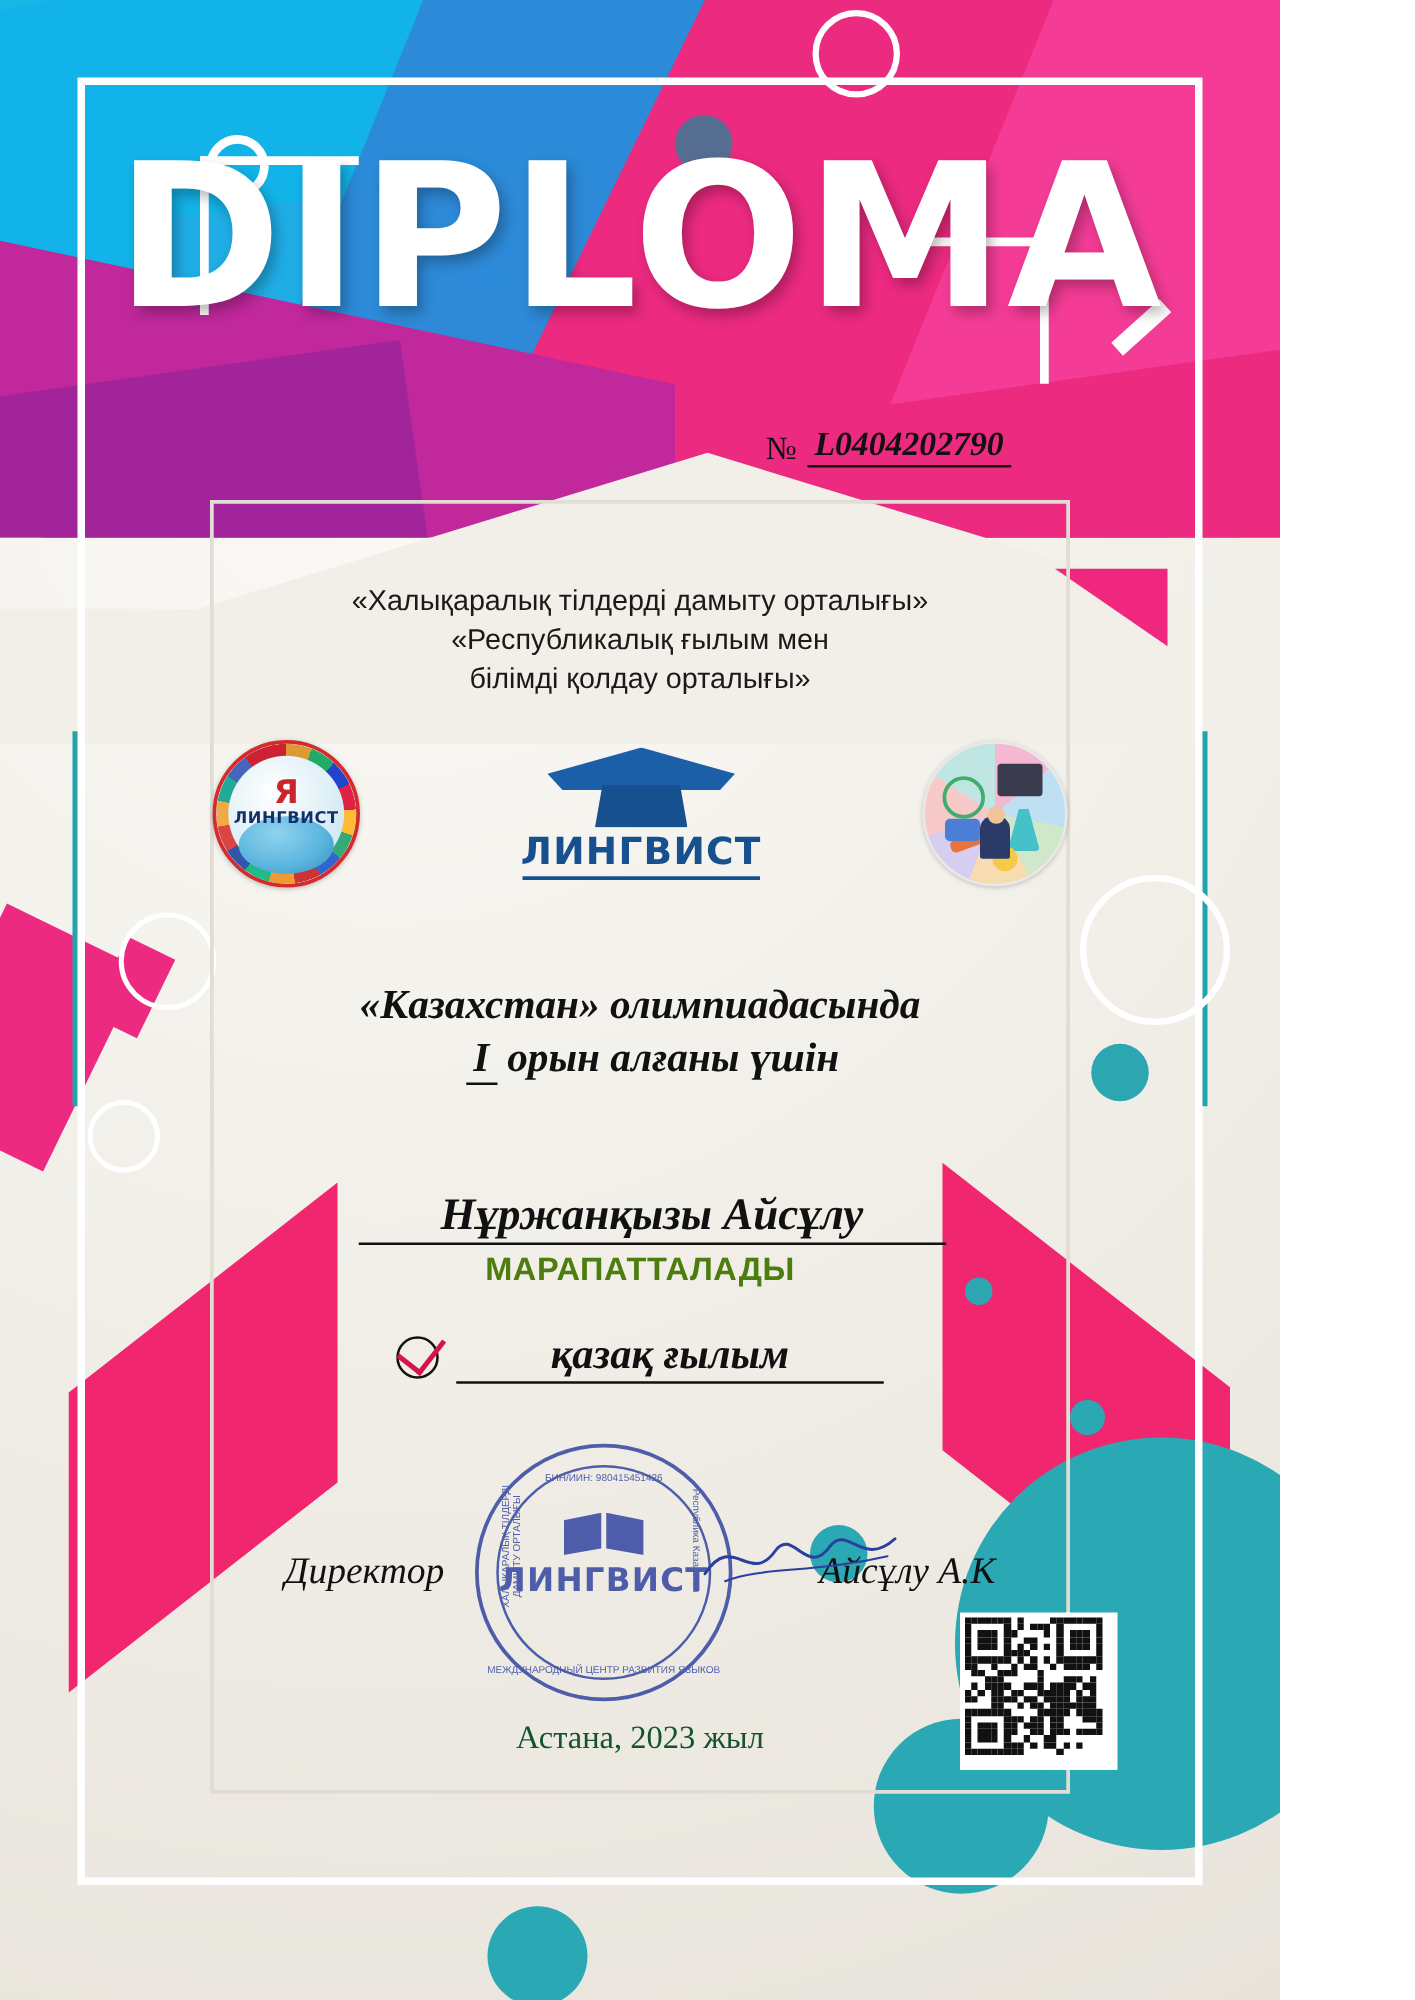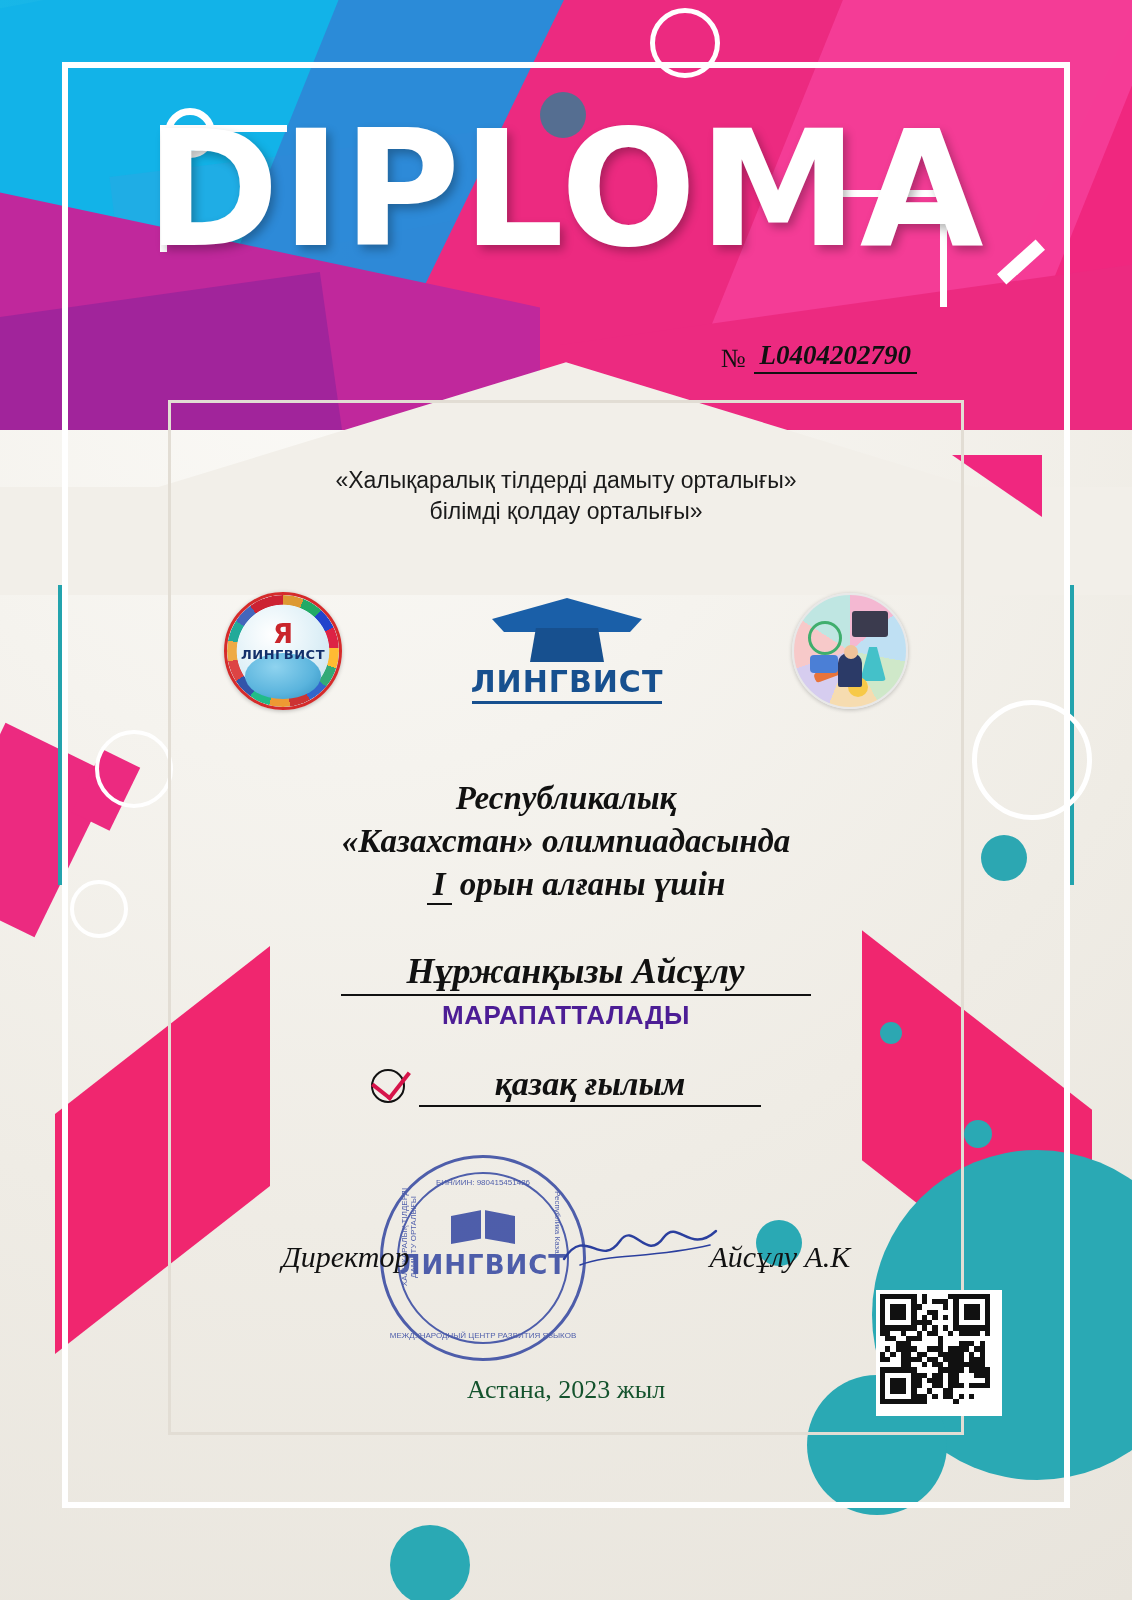--- a/index.html
+++ b/index.html
@@ -5,21 +5,21 @@
   html, body {
     margin: 0;
     padding: 0;
     background: #ffffff;
   }
   body {
     font-family: "Liberation Sans", sans-serif;
   }
   #diploma {
     position: relative;
-    width: 1132px;
+    width: 1024px;
     height: 1600px;
     overflow: hidden;
     background: #f2efe9;
   }
 
   
   .bg-layer { position: absolute; inset: 0; overflow: hidden; }
 
   .paper {
     position: absolute;
@@ -224,21 +224,21 @@
   }
   .name-inner {
     display: inline-block; min-width: 430px;
     font-family: "Liberation Serif", serif;
     font-style: italic; font-weight: bold; font-size: 36px; color: #111;
     border-bottom: 2px solid #111; padding: 0 20px 2px 20px;
   }
   .awarded {
     position: absolute; left: 0; right: 0; top: 1000px; text-align: center;
     font-family: "Liberation Sans", sans-serif; font-weight: bold; font-size: 26px;
-    letter-spacing: .5px; color: #4c1d95;
+    letter-spacing: .5px; color: #4d7c0f;
   }
 
   .subject-row {
     position: absolute; left: 0; right: 0; top: 1065px;
     display: flex; justify-content: center; align-items: center; gap: 14px;
   }
   .check-mark {
     width: 34px; height: 34px; position: relative;
   }
   .check-mark .ring {
@@ -377,20 +377,21 @@
 
   <div class="title">DIPLOMA</div>
 
   <div class="number-row">
     <span class="number-label">№</span>
     <span class="number-value">L0404202790</span>
   </div>
 
   <div class="org">
     <div>«Халықаралық тілдерді дамыту орталығы»</div>
+    <div>«Республикалық ғылым мен</div>
     <div>білімді қолдау орталығы»</div>
   </div>
 
   <div class="logos">
 
     <div class="logo-globe">
       <div class="flags"></div>
       <div class="earth"></div>
       <div class="ya">Я</div>
       <div class="ling">ЛИНГВИСТ</div>
@@ -411,21 +412,20 @@
       <div class="blob b-lamp"></div>
       <div class="blob b-pen"></div>
       <div class="blob b-lap"></div>
       <div class="blob b-atom"></div>
       <div class="blob b-person"></div>
       <div class="blob b-head"></div>
     </div>
   </div>
 
   <div class="award-block">
-    <div class="award-line1">Республикалық</div>
     <div class="award-line2">«Казахстан» олимпиадасында</div>
     <div class="award-line3">
       <span class="place-num">I</span>
       <span>орын алғаны үшін</span>
     </div>
   </div>
 
   <div class="name">
     <span class="name-inner">Нұржанқызы Айсұлу</span>
   </div>

